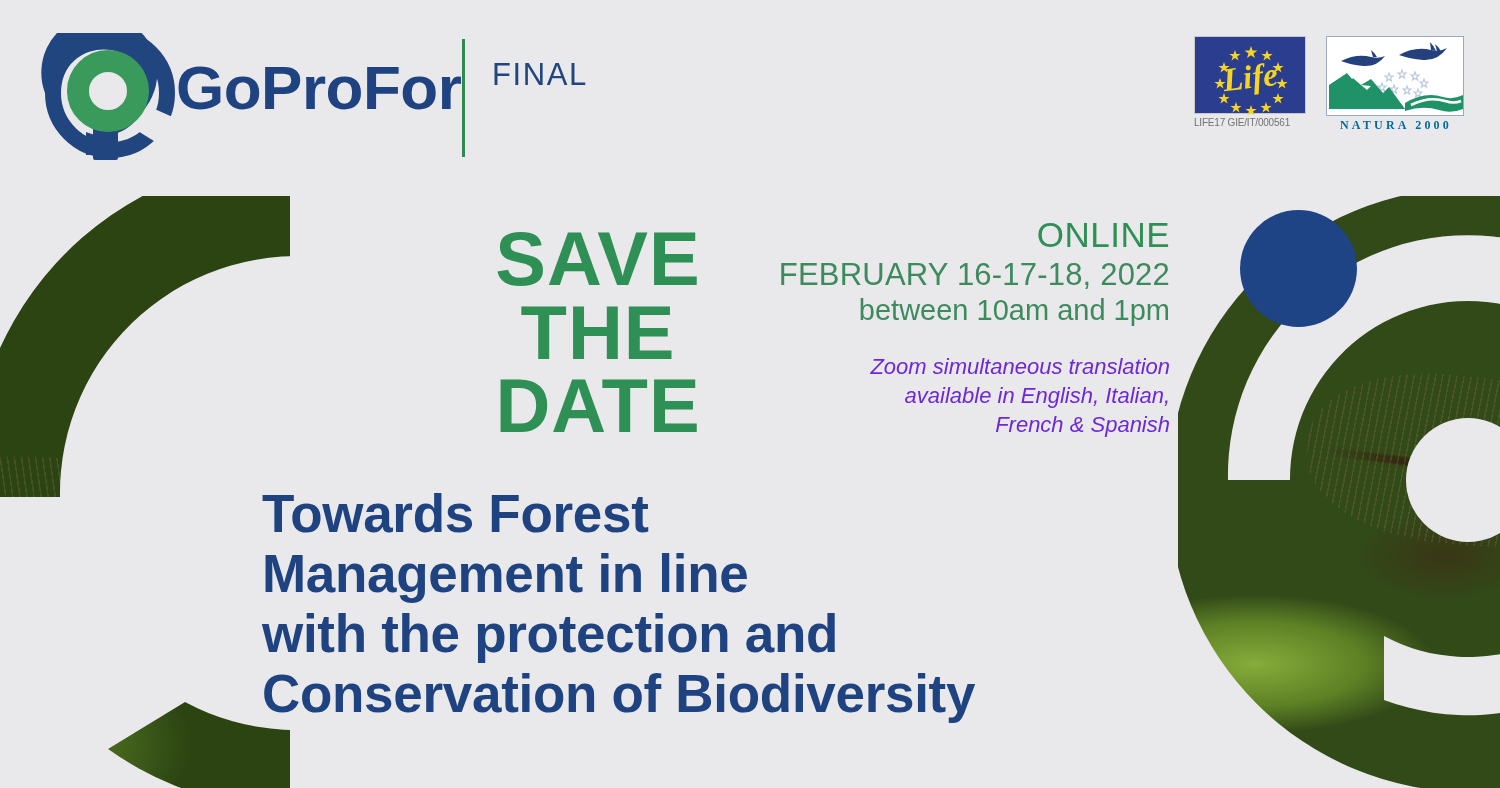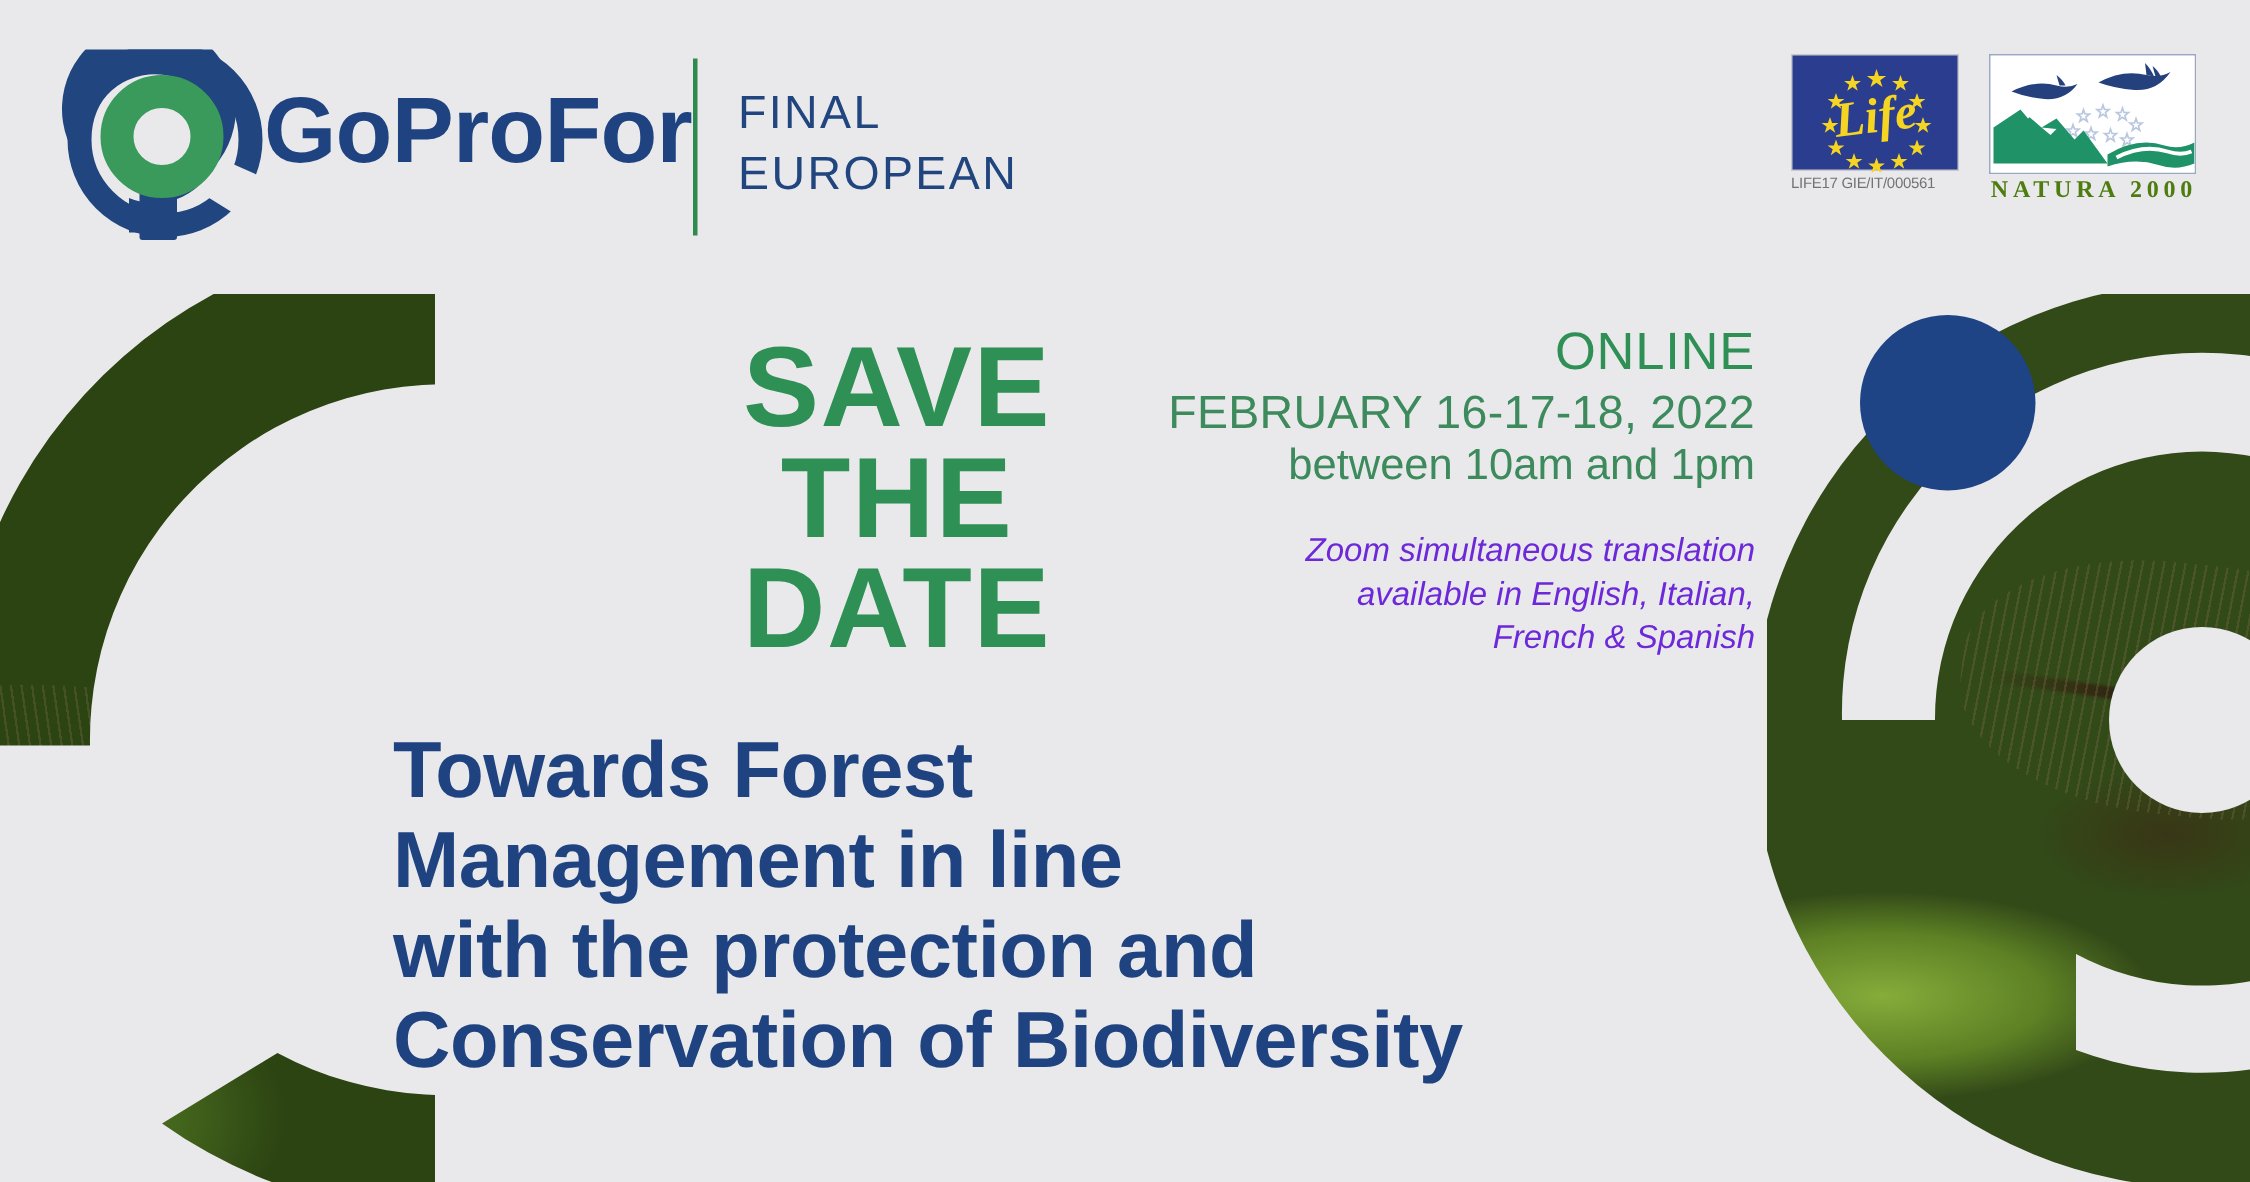--- a/index.html
+++ b/index.html
@@ -152,23 +152,23 @@
     position: relative;
     width: 138px; height: 80px;
     background: #ffffff;
     border: 1px solid #9aa8c4;
     box-sizing: border-box;
     overflow: hidden;
   }
   .natura-caption {
     margin-top: 2px;
     text-align: center;
-    font-size: 16px;
+    font-size: 12px;
     font-weight: 700;
-    color: #4d7c0f;
+    color: #0369a1;
     letter-spacing: 3.2px;
     font-family: "Liberation Serif", serif;
     white-space: nowrap;
   }
 
   
   .save-the-date {
     position: absolute;
     left: 438px; top: 222px;
     width: 320px;
@@ -309,21 +309,20 @@
 
       <circle cx="70" cy="58" r="13" fill="#e9e9eb"></circle>
     </svg>
 
     <div class="brand-word">GoProFor</div>
 
     <div class="divider-line"></div>
 
     <div class="conf-lines">
       <div>FINAL</div>
-      <div>EUROPEAN</div>
     </div>
 
     <div class="logo-life">
       <div class="life-flag">
         <svg viewBox="0 0 112 78" width="112" height="78" style="display:block">
           <g fill="#f5d521">
             <polygon points="56,9 57.6,13.6 62.4,13.6 58.5,16.5 60,21 56,18.2 52,21 53.5,16.5 49.6,13.6 54.4,13.6"></polygon>
             <polygon points="40,13 41.4,17 45.6,17 42.2,19.5 43.5,23.5 40,21 36.5,23.5 37.8,19.5 34.4,17 38.6,17"></polygon>
             <polygon points="72,13 73.4,17 77.6,17 74.2,19.5 75.5,23.5 72,21 68.5,23.5 69.8,19.5 66.4,17 70.6,17"></polygon>
             <polygon points="29,25 30.4,29 34.6,29 31.2,31.5 32.5,35.5 29,33 25.5,35.5 26.8,31.5 23.4,29 27.6,29"></polygon>

